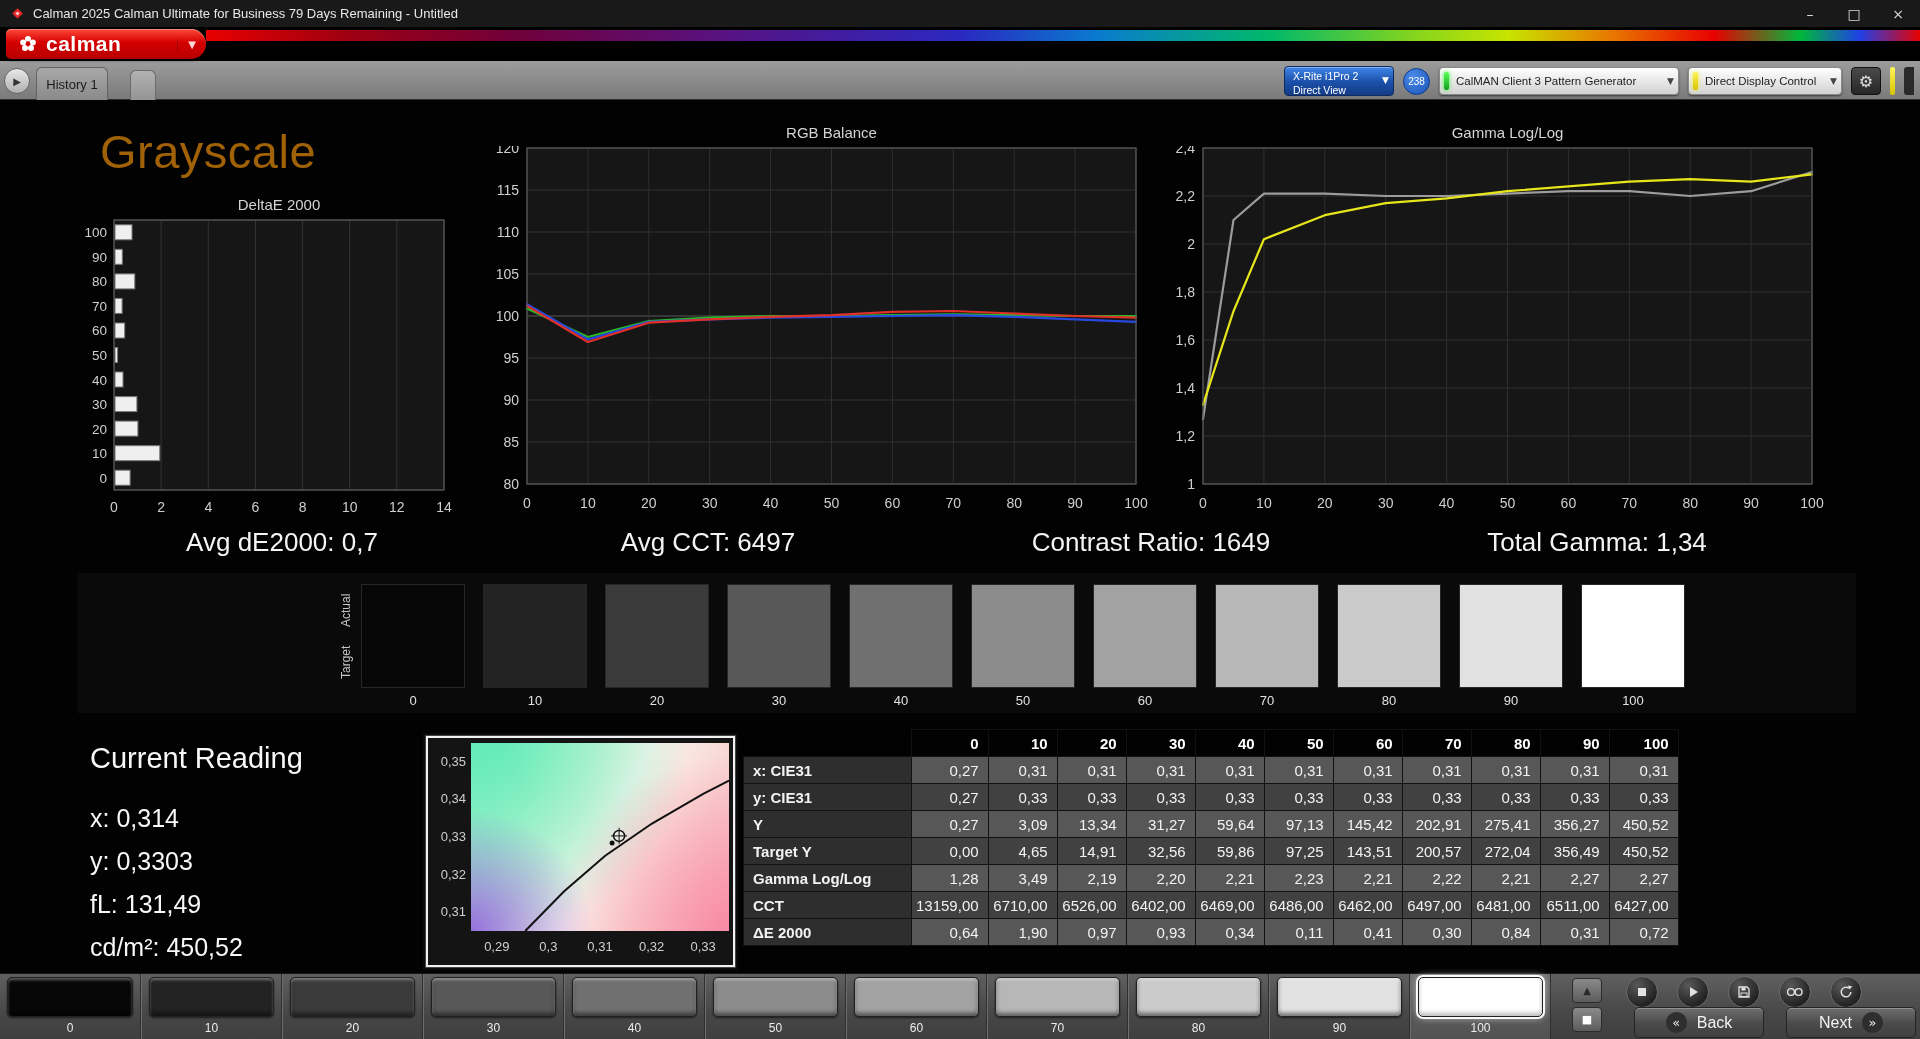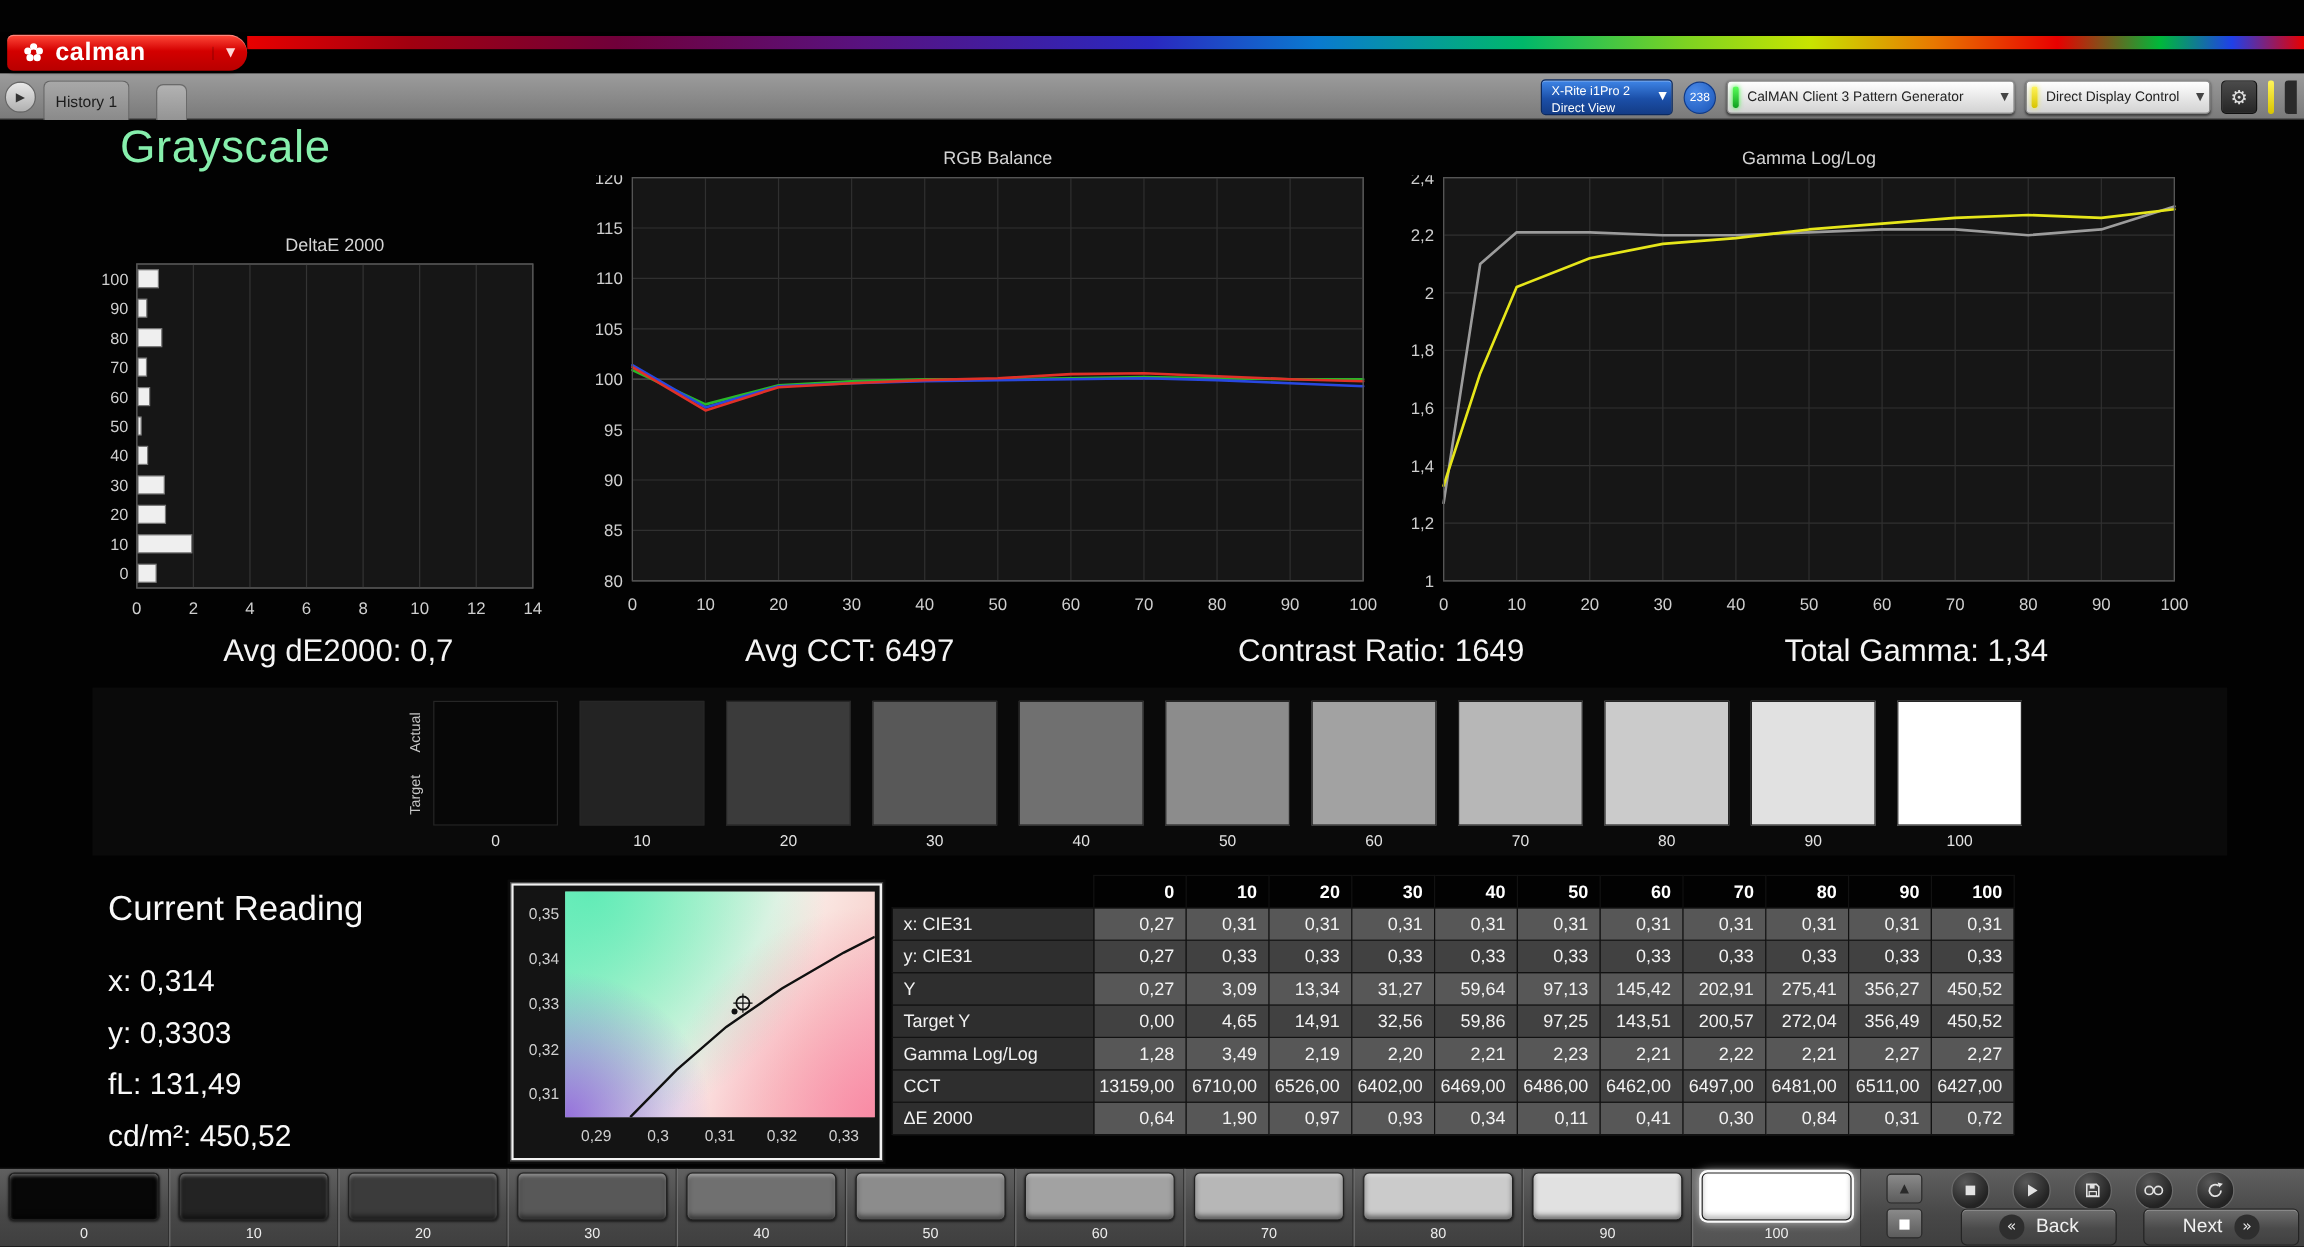--- a/index.html
+++ b/index.html
@@ -45,21 +45,21 @@
 .lite-dd .accent{position:absolute;left:4px;top:4px;bottom:4px;width:5px;border-radius:2px}
 .accent.green{background:linear-gradient(#5aff5a,#0f9f1f);box-shadow:0 0 4px #33ff33}
 .accent.yellow{background:linear-gradient(#fff45a,#d8c400);box-shadow:0 0 4px #eeee33}
 .gear-btn{width:30px;height:28px;border-radius:4px;background:linear-gradient(#4a4a4a,#262626);border:1px solid #111;color:#e0e0e0;
  font-size:16px;display:flex;align-items:center;justify-content:center;font-family:"DejaVu Sans",sans-serif}
 .edge-accent{width:5px;height:28px;border-radius:2px;background:linear-gradient(#fff45a,#d8c400)}
 .edge-stub{width:10px;height:28px;background:#2a2a2a;border-radius:3px 0 0 3px}
 
 
 .main-bg{position:absolute;top:100px;left:0;width:1920px;height:873px;background:#020202}
-#page-title{position:absolute;left:100px;top:102px;font-size:38px;color:#86efac;letter-spacing:.5px}
+#page-title{position:absolute;left:100px;top:124px;font-size:47px;color:#a16207;letter-spacing:.5px}
 .chart{position:absolute}
 .ctitle{font-size:15px;color:#d4d4d4;text-align:center;height:22px}
 .stat{position:absolute;top:527px;transform:translateX(-50%);font-size:26px;color:#f4f4f4;white-space:nowrap}
 
 
 .swatch-strip{position:absolute;left:77px;top:573px;width:1779px;height:140px;background:#0a0a0a}
 .vlabel{position:absolute;left:262px;width:20px;height:52px;color:#c6c6c6;font-size:12px;writing-mode:vertical-rl;transform:rotate(180deg);text-align:center}
 #actual-label{top:11px}
 #target-label{top:63px}
 #swatch-row{position:absolute;left:284px;top:11px;display:flex;gap:18px}
@@ -85,21 +85,21 @@
 .cie-xlabel{position:absolute;top:201px;width:40px;text-align:center;font-size:13px;color:#cfcfcf}
 
 
 .gstable{position:absolute;left:743px;top:729px;border-collapse:collapse;color:#f2f2f2;font-size:15px}
 .gstable th,.gstable td{border:1px solid #121212;height:27px;padding:0 9px 0 4px;text-align:right;font-weight:normal}
 .gstable thead th{background:transparent;font-weight:bold;color:#fff}
 .gstable thead th.corner{border:none}
 .gstable td{width:69px;min-width:69px}
 .gstable tbody tr:nth-child(odd) td{background:#575757}
 .gstable tbody tr:nth-child(even) td{background:#414141}
-.gstable tbody tr td.rowlabel{background:#2e2e2e !important;text-align:left;padding-left:9px;font-weight:normal;width:168px;min-width:168px}
+.gstable tbody tr td.rowlabel{background:#2e2e2e !important;text-align:left;padding-left:9px;font-weight:bold;width:168px;min-width:168px}
 
 
 .bottombar{position:absolute;left:0;top:973px;width:1920px;height:66px;background:linear-gradient(#606060,#474747 60%,#3f3f3f);border-top:1px solid #151515}
 #tile-row{position:absolute;left:0;top:0;display:flex;height:66px}
 .tile{width:141px;height:66px;border-left:1px solid #6e6e6e;border-right:1px solid #2f2f2f;padding-top:3px}
 .tile:first-child{border-left:none}
 .tile .patch{height:40px;margin:0 7px;border-radius:5px;border:1px solid #222;
  box-shadow:inset 0 2px 3px rgba(255,255,255,.35),inset 0 -3px 4px rgba(0,0,0,.5),0 1px 2px rgba(0,0,0,.6)}
 .tile .tlabel{margin-top:4px;text-align:center;font-size:12px;color:#ededed}
 .tile.sel{background:rgba(255,255,255,.10)}
@@ -115,20 +115,32 @@
 .navrow{position:absolute;left:76px;top:33px;display:flex;gap:22px}
 .navbtn{width:130px;height:31px;border-radius:5px;background:linear-gradient(#6e6e6e,#4a4a4a 55%,#404040);border:1px solid #242424;color:#f2f2f2;
  font-size:16px;display:flex;align-items:center;justify-content:center;gap:10px;box-shadow:inset 0 1px 0 rgba(255,255,255,.25)}
 .navchev{width:21px;height:21px;border-radius:50%;background:#2e2e2e;color:#e8e8e8;font-size:13px;display:flex;align-items:center;justify-content:center;font-family:"DejaVu Sans",sans-serif}
 </style>
 </head>
 <body>
 
 <div id="root">
 
+  <div class="titlebar">
+    <svg class="app-icon" width="15" height="15" viewBox="0 0 15 15">
+      <rect x="3.7" y="3.7" width="7.6" height="7.6" transform="rotate(45 7.5 7.5)" fill="#e02828"></rect>
+      <rect x="6" y="6" width="3" height="3" transform="rotate(45 7.5 7.5)" fill="#ffc8c8"></rect>
+    </svg>
+    <span class="wtitle">Calman 2025 Calman Ultimate for Business 79 Days Remaining  - Untitled</span>
+    <div class="winbtns">
+      <div class="winbtn">–</div>
+      <div class="winbtn">□</div>
+      <div class="winbtn">×</div>
+    </div>
+  </div>
 
   <div class="logorow">
     <div class="rainbow"></div>
     <div class="calman-logo">
       <svg class="flower" viewBox="0 0 20 20">
         <g fill="#ffffff">
           <circle cx="10" cy="5" r="3"></circle>
             <circle cx="14.8" cy="8.5" r="3"></circle>
             <circle cx="13" cy="14.1" r="3"></circle>
           <circle cx="7" cy="14.1" r="3"></circle>

